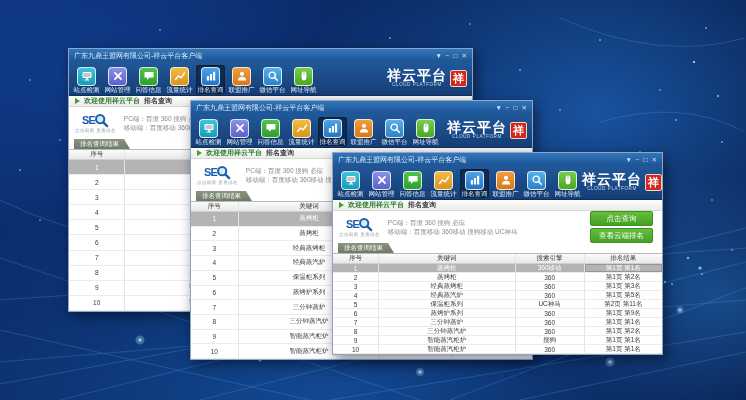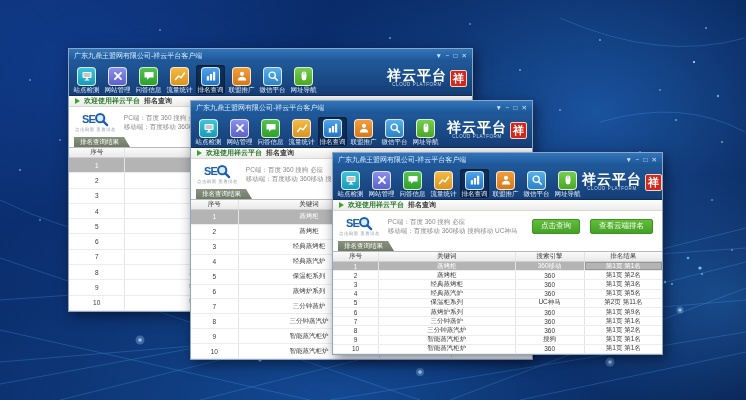--- a/index.html
+++ b/index.html
@@ -46,21 +46,21 @@
   .wel-text{font-size:7px;color:#2f7d2f;font-weight:bold;line-height:10px;white-space:nowrap;}
   .wel-page{font-size:7px;color:#3c3c3c;font-weight:bold;line-height:10px;white-space:nowrap;}
   .seo-sec{flex:0 0 30px;display:flex;align-items:center;gap:8px;padding:0 6px;background:#fff;}
   .seo-logo{display:flex;flex-direction:column;align-items:center;line-height:1;}
   .seo-row{display:flex;align-items:center;}
   .seo-se{font-size:11px;font-weight:bold;color:#1c5fae;letter-spacing:-1px;line-height:16px;}
   .mag{display:flex;margin-left:-1px;}
   .seo-sub{font-size:4.5px;color:#9aa4ad;letter-spacing:.4px;margin-top:1px;white-space:nowrap;}
   .seo-lines{display:flex;flex-direction:column;gap:1px;}
   .seo-line{font-size:6.5px;color:#8a8a8a;line-height:8px;white-space:nowrap;}
-  .seo-btns{margin-left:auto;display:flex;gap:10px;padding-right:3px;}
+  .seo-btns{margin-left:auto;display:flex;gap:2px;padding-right:3px;flex-direction:column;}
   .gbtn{height:15px;padding:0 8px;background:linear-gradient(180deg,#63be3b,#45a126);
     border:1px solid #3c9220;border-radius:2px;color:#fff;font-size:7.5px;line-height:12px;
     cursor:pointer;font-family:inherit;white-space:nowrap;}
   .tabrow{flex:0 0 10px;display:flex;align-items:flex-end;padding-left:5px;background:#fff;
     border-bottom:1px solid #b9b9b9;}
   .tab{height:10px;line-height:10px;padding:0 11px 0 6px;
     background:linear-gradient(180deg,#8a937f,#6e7a68);color:#fff;font-size:6.5px;
     clip-path:polygon(0 0,calc(100% - 6px) 0,100% 100%,0 100%);cursor:pointer;white-space:nowrap;}
   .tbl-head{flex:0 0 10px;display:flex;background:linear-gradient(180deg,#fbfbfb,#e9e9e9);
     border-bottom:1px solid #cfcfcf;}

